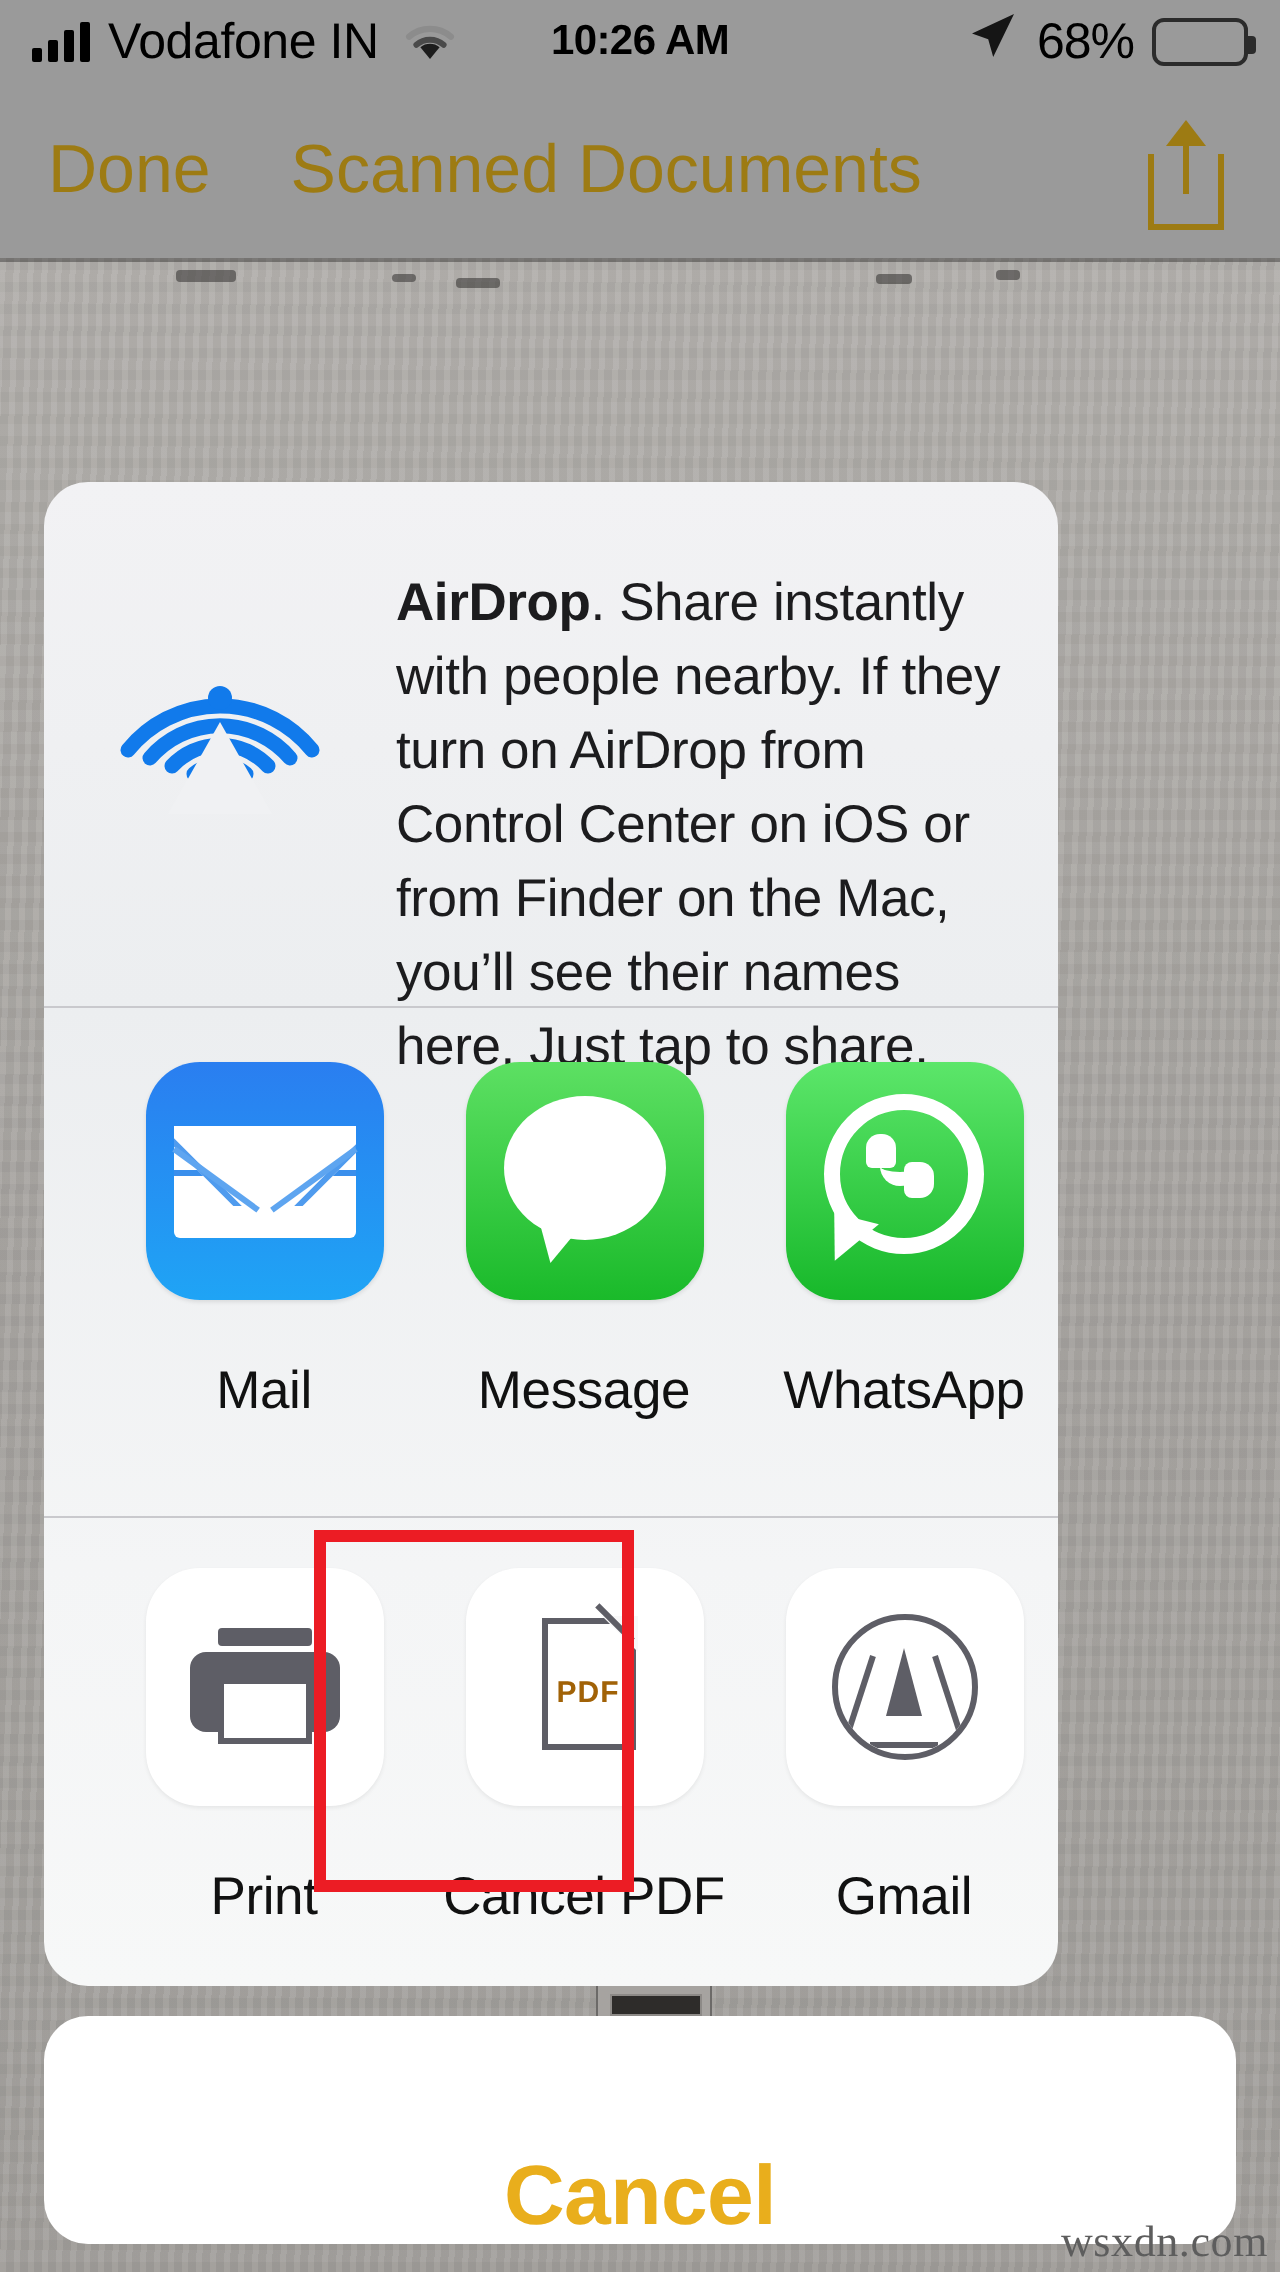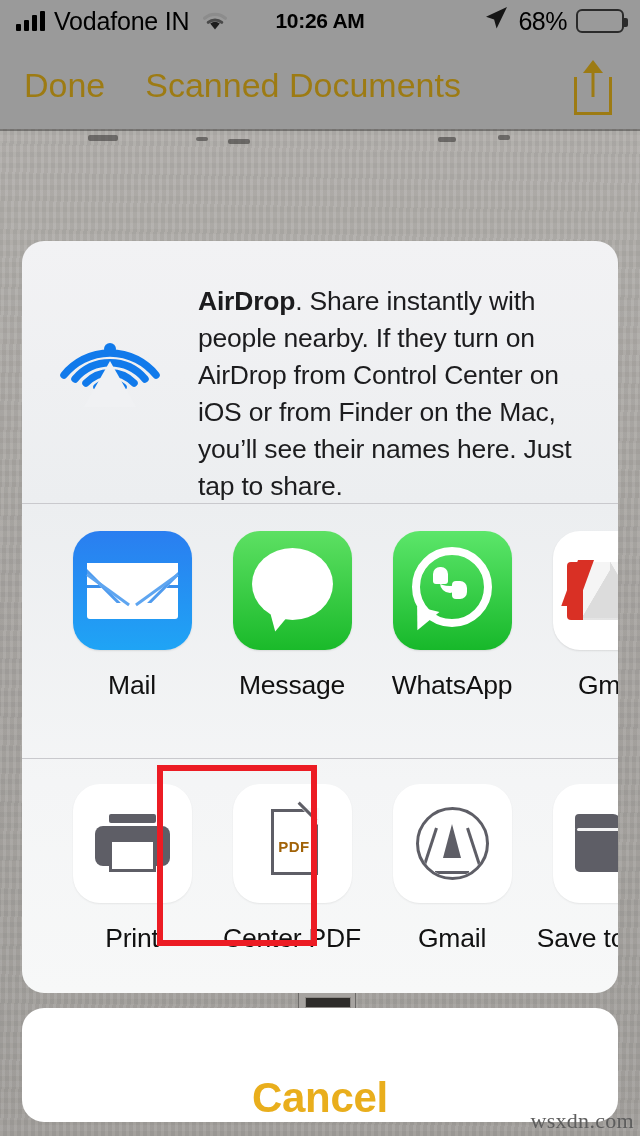--- a/index.html
+++ b/index.html
@@ -93,21 +93,21 @@
     background:#9d7b13; transform:translateX(-50%);
   }
   #share-icon .head {
     position:absolute; left:50%; top:3px; transform:translateX(-50%);
     width:0; height:0; border-left:10px solid transparent;
     border-right:10px solid transparent; border-bottom:13px solid #9d7b13;
   }
 
   
   #share-sheet {
-    position:absolute; left:22px; top:241px; width:596px; height:752px;
+    position:absolute; left:22px; top:241px; width:507px; height:752px;
     background:linear-gradient(180deg,#f2f2f4 0%, #eceef0 35%, #f4f5f6 72%, #f7f8f8 100%);
     border-radius:22px;
     overflow:hidden;
     z-index:8;
   }
 
   
   #airdrop-block { display:flex; padding:36px 26px 0 28px; height:262px; }
   #airdrop-icon { width:120px; height:118px; flex:none; margin-top:12px; }
   #airdrop-desc {
@@ -121,21 +121,21 @@
   
   #apps-row {
     display:flex; padding:27px 0 0 30px; height:254px; gap:0;
   }
   .share-cell { width:160px; flex:none; display:flex; flex-direction:column; align-items:center; }
   .app-tile {
     width:119px; height:119px; border-radius:27px; overflow:hidden;
     position:relative; box-shadow:0 1px 2px rgba(0,0,0,.10);
   }
   .cell-label {
-    margin-top:20px; font-size:26.5px; color:#111; letter-spacing:-.2px; white-space:nowrap;
+    margin-top:30px; font-size:26.5px; color:#111; letter-spacing:-.2px; white-space:nowrap;
   }
 
   
   .t-mail { background:linear-gradient(180deg,#2a7ef0 0%, #1fa4f5 100%); }
   .t-mail .env {
     position:absolute; left:14px; top:32px; width:91px; height:56px;
     background:#fff; border-radius:3px; overflow:hidden;
   }
   .t-mail .env:before {
     content:""; position:absolute; left:-3px; top:-30px; width:97px; height:52px;
@@ -464,21 +464,21 @@
       </div>
 
       <div class="share-cell">
         <div class="action-tile ic-pdf">
           <span class="sheet">
             <span class="fold"></span>
               <span class="diag"></span>
             <span class="pdftxt">PDF</span>
           </span>
         </div>
-        <div class="cell-label">Center PDF</div>
+        <div class="cell-label">Cancel PDF</div>
       </div>
 
       <div class="share-cell">
         <div class="action-tile ic-markup">
           <span class="circ">
             <span class="nib-out"></span>
               <span class="tip"></span>
               <span class="base"></span>
           </span>
         </div>

